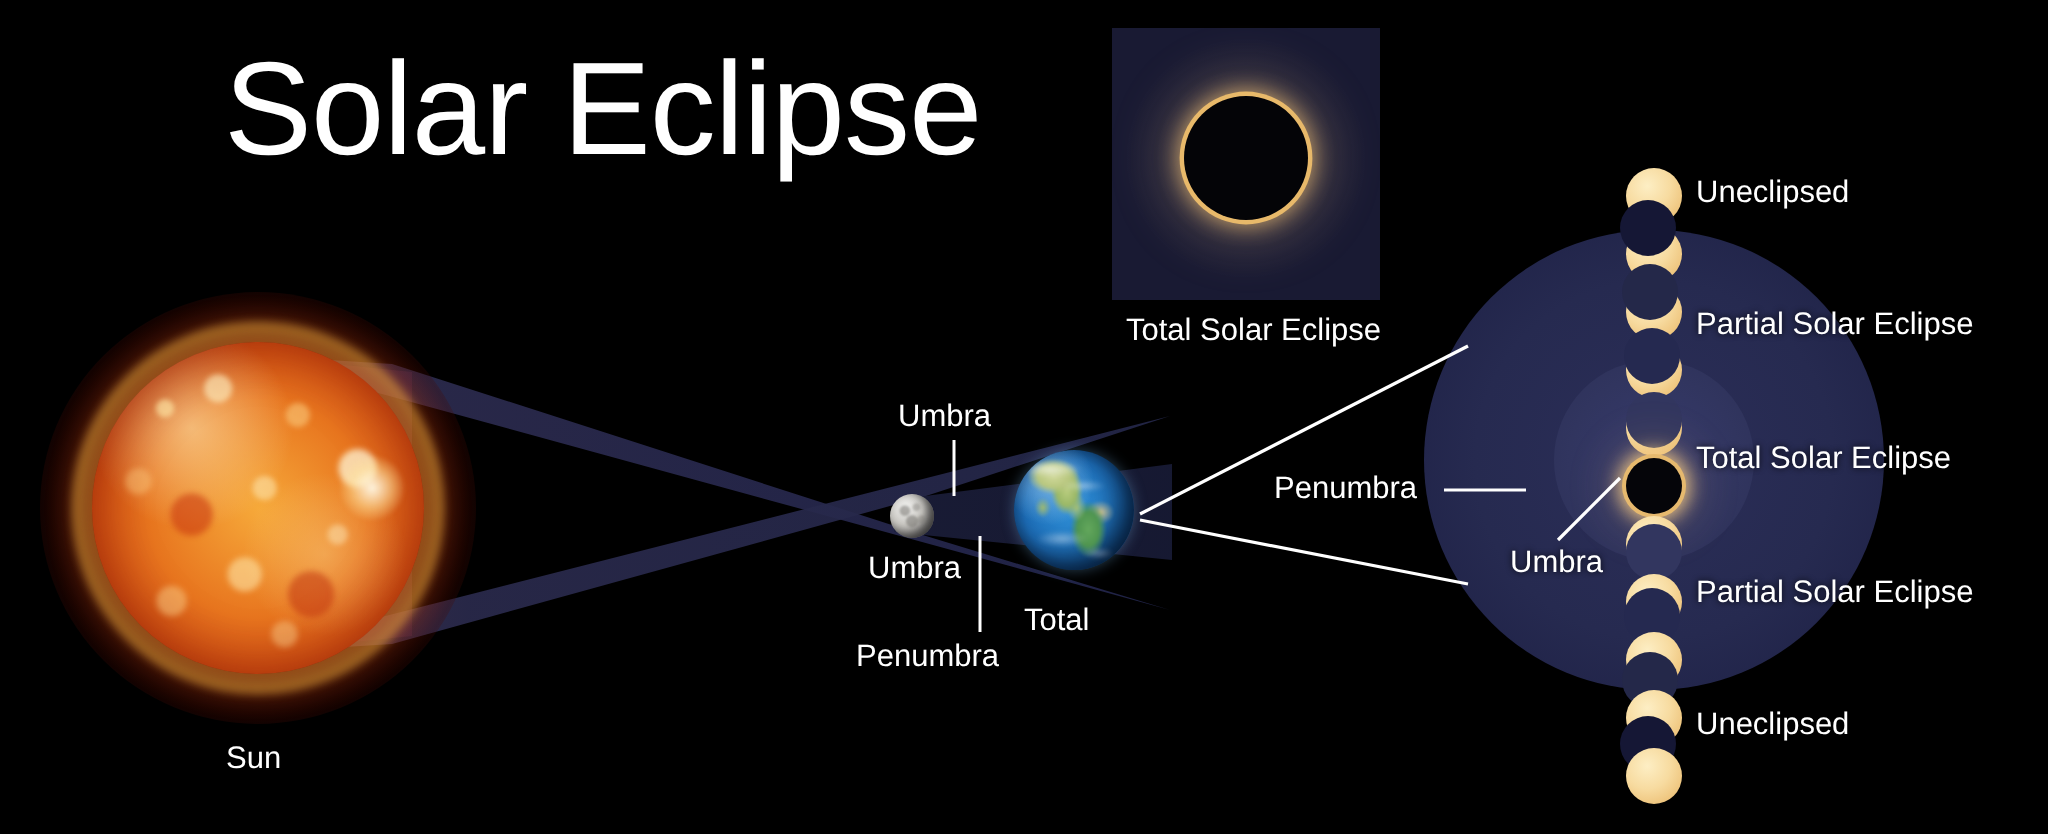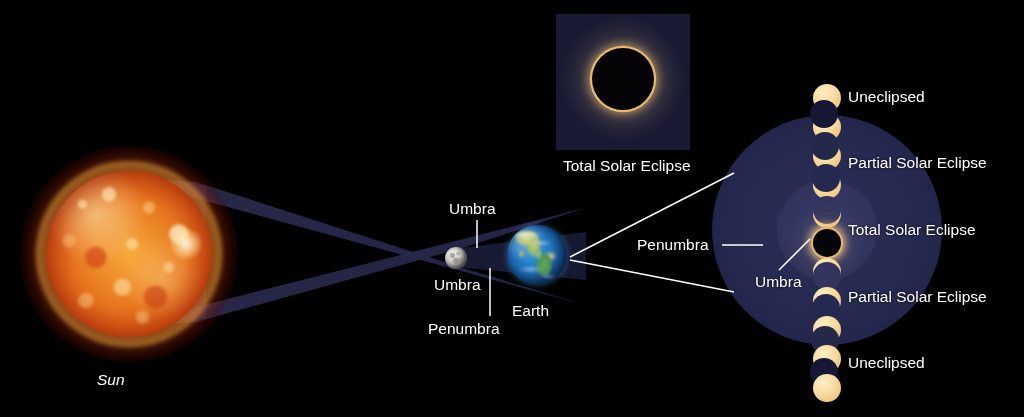--- a/index.html
+++ b/index.html
@@ -96,21 +96,21 @@
       radial-gradient(circle at 14% 42%, rgba(255,215,140,.45) 0 5px, rgba(0,0,0,0) 8px),
       radial-gradient(circle at 58% 88%, rgba(255,230,165,.45) 0 5px, rgba(0,0,0,0) 8px);
     filter:blur(1.4px);
   }
   #sun-flare {
     position:absolute; left:150px; top:82px; width:32px; height:32px;
     border-radius:50%;
     background:radial-gradient(circle, rgba(255,252,235,.95) 0%, rgba(255,230,160,.5) 45%, rgba(255,200,110,0) 75%);
     filter:blur(1px);
   }
-  #lbl-sun { left:97px; top:371px;font-style:italic; }
+  #lbl-sun { left:113px; top:371px; }
 
   
   #moon {
     left:445px; top:247px; width:22px; height:22px; border-radius:50%;
     background:
       radial-gradient(circle at 36% 30%, #f2f2f0 0%, #c9c7c2 42%, #8d8b88 75%, #55534f 100%);
     box-shadow:inset -3px -2px 5px rgba(20,20,22,.65);
   }
   #moon-craters {
     position:absolute; left:0; top:0; width:22px; height:22px; border-radius:50%;
@@ -199,20 +199,21 @@
 
   
   .leader { stroke:#ffffff; stroke-width:1.6; fill:none; }
   .leader-thin { stroke:#ffffff; stroke-width:1.5; fill:none; }
 </style>
 </head>
 <body>
 
 <div id="stage">
 
+  <div class="abs" id="title">Solar Eclipse</div>
 
   <svg class="layer" id="cone-layer" viewBox="0 0 1024 417">
     <defs>
       <linearGradient id="penGrad" x1="0" y1="0" x2="1" y2="0">
         <stop offset="0" stop-color="#3a2f55" stop-opacity="0.85"></stop>
         <stop offset="0.18" stop-color="#2d2c50" stop-opacity="0.95"></stop>
         <stop offset="1" stop-color="#21244a" stop-opacity="1"></stop>
       </linearGradient>
       <linearGradient id="penGrad2" x1="0" y1="0" x2="1" y2="0">
         <stop offset="0" stop-color="#4a3a60" stop-opacity="0.8"></stop>
@@ -244,21 +245,21 @@
 
   <div class="abs" id="moon">
     <div id="moon-craters"></div>
   </div>
   <div class="abs lbl" id="lbl-moon">Umbra</div>
 
   <div class="abs" id="earth">
     <div id="earth-land"></div>
     <div id="earth-cloud"></div>
   </div>
-  <div class="abs lbl" id="lbl-earth">Earth</div>
+  <div class="abs lbl" id="lbl-earth">Total</div>
 
   <div class="abs" id="inset-photo">
     <div id="inset-ring"></div>
   </div>
   <div class="abs lbl" id="lbl-total-inset">Total Solar Eclipse</div>
 
   <div class="abs" id="pen-circle"></div>
   <div class="abs" id="umb-circle"></div>
 
   <div class="phase onblack" style="left:813px; top:84px;">

